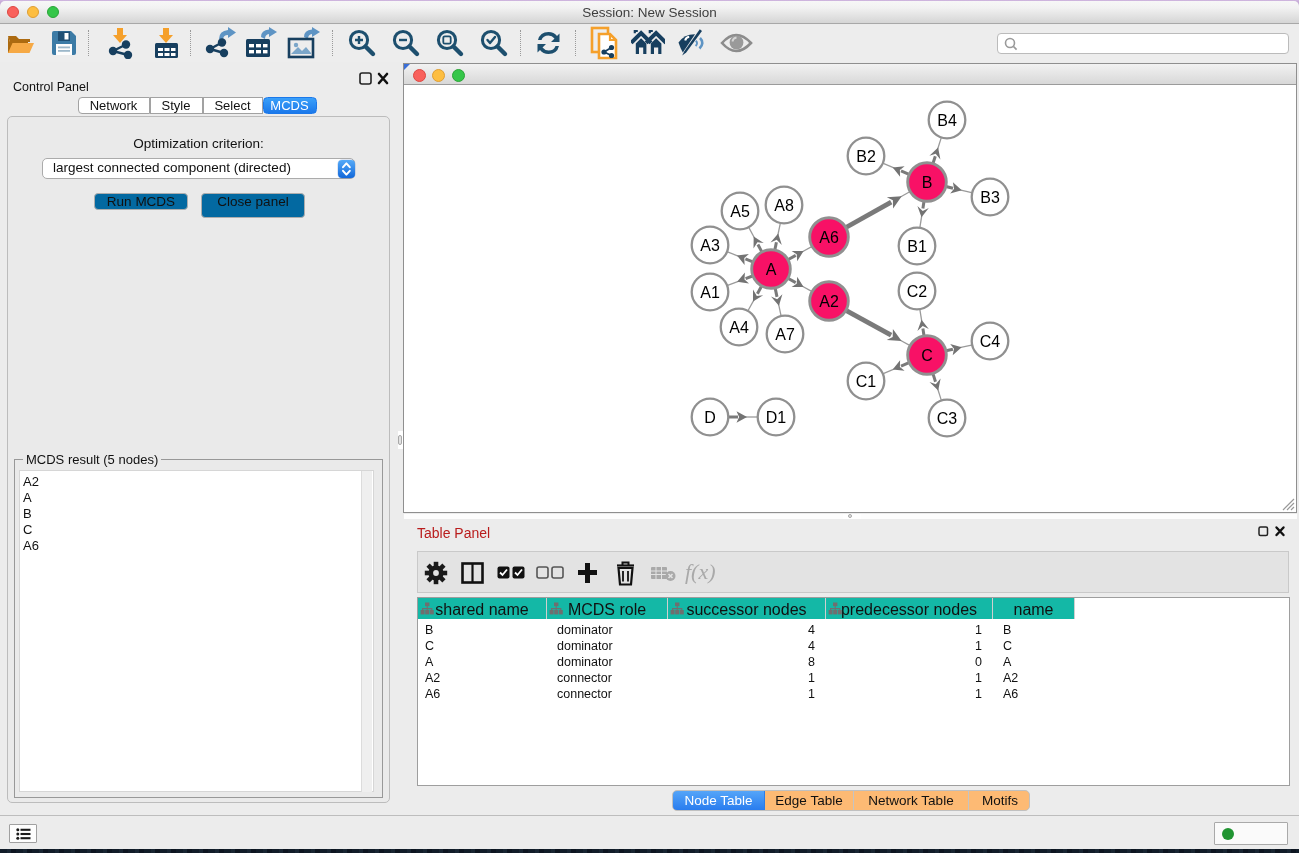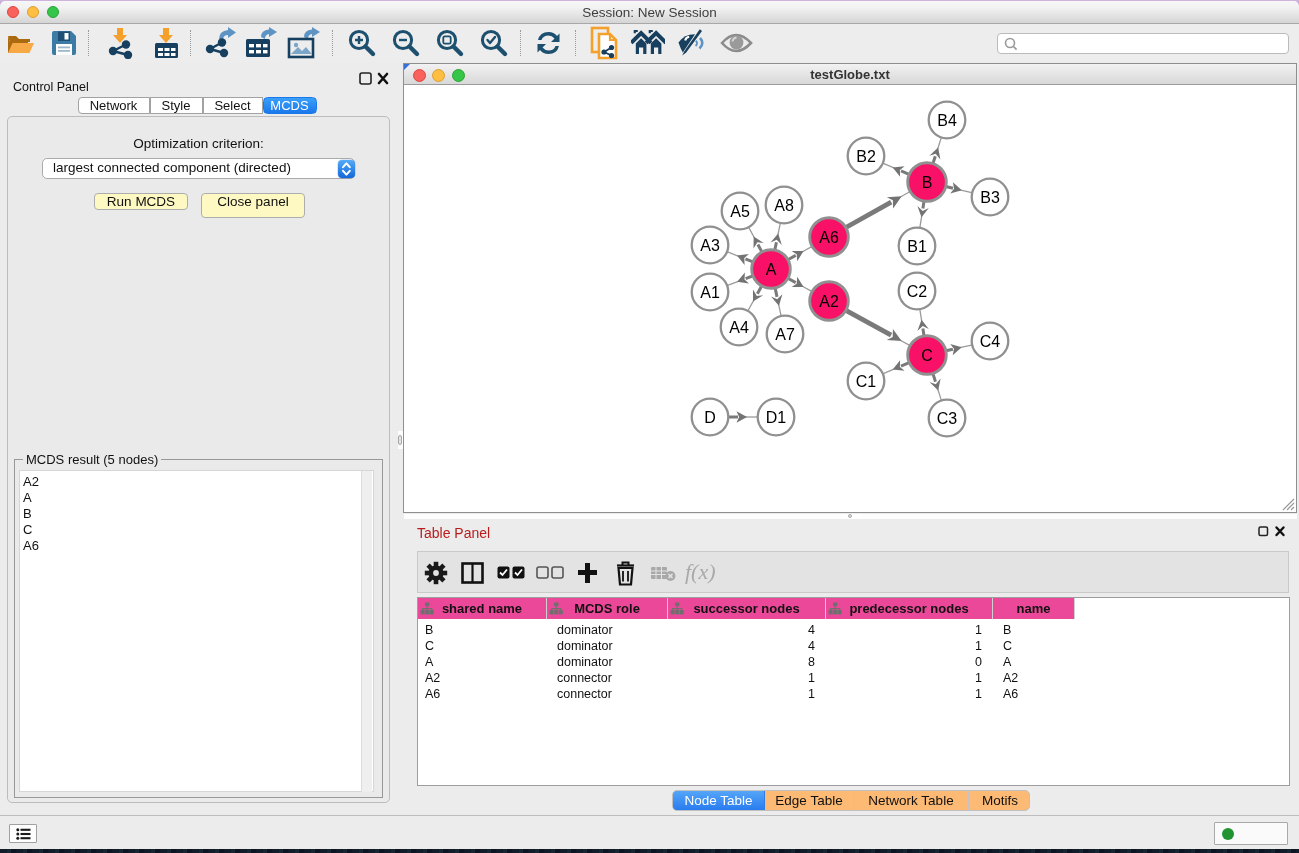--- a/index.html
+++ b/index.html
@@ -13,39 +13,39 @@
 .title { width:100%; text-align:center; top:5px; font-size:13.5px; color:#3e3e3e; }
 .toolbar { left:0; top:25px; width:1299px; height:37px; background:#ededed; }
 .tsep { top:30px; width:0; height:26px; border-left:1px dotted #9a9a9a; }
 .searchbox { left:997px; top:33px; width:292px; height:21px; background:#fff;
   border:1px solid #bbb; border-radius:4px; }
 .cp-head { font-size:12.5px; color:#111; }
 .tabbtn { position:absolute; top:96.5px; height:17.5px; background:#fff; border:1px solid #a2a2a2;
   font-size:13px; color:#111; text-align:center; line-height:16px; }
 .cp-body { left:7px; top:116px; width:383px; height:687px; background:#eaeaea;
   border:1px solid #bcbcbc; border-radius:5px; }
-.btn { position:absolute; background:#fef9c3; border:1px solid #adadad; border-radius:4px;
+.btn { position:absolute; background:#0369a1; border:1px solid #adadad; border-radius:4px;
   font-size:13.5px; color:#111; text-align:center; }
 .grpbox { left:14px; top:459px; width:369px; height:339px; border:1px solid #989898; }
 .grplabel { left:23px; top:452px; background:#eaeaea; padding:0 3px; font-size:13px; color:#111; }
 .mlist { left:19px; top:470px; width:355px; height:322px; background:#fff; border:1px solid #d6d6d6; }
 .mitem { font-size:13px; color:#111; height:16px; line-height:16px; padding-left:3px; }
 .mlist { padding-top:3px; }
 .netwin { left:403px; top:63px; width:894px; height:450px; background:#fff;
   border:1px solid #8f8f8f; }
 .netbar { left:0; top:0; width:892px; height:21px;
   background:linear-gradient(#f2f2f2, #d8d8d8); border-bottom:1px solid #9b9b9b; }
 .ntl { width:13px; height:13px; border-radius:50%; top:5px; }
 .nettitle { width:100%; text-align:center; top:3px; font-size:13px; color:#333; font-weight:bold; }
 .tablepanel-head { font-size:14px; color:#b91c1c; }
 .tp-toolbar { left:417px; top:551px; width:872px; height:42px; background:#e3e3e3;
   border:1px solid #c9c9c9; }
 .tp-table { left:417px; top:597px; width:873px; height:189px; background:#fff; border:1px solid #9e9e9e; }
-.th { position:absolute; top:0; height:21px; background:#ec4899; border-right:1px solid #cfcfcf;
-  font-size:13px; color:#111;font-weight:bold; }
+.th { position:absolute; top:0; height:21px; background:#14b8a6; border-right:1px solid #cfcfcf;
+  font-size:16px; color:#111; }
 .thtxt { position:absolute; width:100%; text-align:center; top:3px; }
 .td { position:absolute; font-size:12.5px; color:#111; height:16px; line-height:16px; }
 .segwrap { left:672px; top:790px; height:21px; border:1px solid #c0c0c0; border-radius:5px;
   background:#fdba74; overflow:hidden; }
 .seg { position:absolute; top:0; height:21px; font-size:13.5px; color:#111; text-align:center;
   line-height:20px; border-right:1px solid #c4c4c4; }
 .statusbar { left:0; top:815px; width:1299px; height:34px; background:#ececec;
   border-top:1px solid #bdbdbd; }
 .darkstrip { left:0; top:849px; width:1299px; height:4px;
   background:repeating-linear-gradient(90deg, #111c28 0 7px, #182532 7px 11px, #0d1520 11px 16px); }
@@ -210,21 +210,20 @@
     <div class="mitem">A6</div>
   </div>
 <div class="abs" style="left:361px; top:471px; width:11px; height:321px; background:#efefef; border-left:1px solid #dcdcdc;"></div>
 <div class="abs" style="left:397.8px; top:431px; width:5.5px; height:18px; background:#fff;"></div>
 <div class="abs" style="left:397.8px; top:435px; width:4.5px; height:9.5px; background:#e2e2e2; border:1px solid #a8a8a8; border-radius:2px;"></div>
 <div class="abs netwin">
     <div class="abs netbar"></div>
     <div class="abs ntl" style="left:8.5px; background:#f9615c; border:1px solid #dd4741;"></div>
     <div class="abs ntl" style="left:28px; background:#fdbe41; border:1px solid #df9e33;"></div>
     <div class="abs ntl" style="left:48px; background:#35c649; border:1px solid #2aa437;"></div>
-    <div class="abs nettitle">testGlobe.txt</div>
     <svg class="abs" style="left:0; top:0;" width="6" height="6">
       <path d="M0 0 L6 0 L0 6 Z" fill="#3a6fd8"></path>
     </svg>
     <svg class="abs" style="right:1px; bottom:1px;" width="13" height="13">
       <path d="M12 1 L1 12 M12 5 L5 12 M12 9 L9 12" stroke="#999" stroke-width="1.2"></path>
     </svg>
   </div>
 <svg class="abs" style="left:404px; top:86px;" width="892" height="426">
     <line x1="335.0" y1="195.1" x2="323.6" y2="199.4" stroke="#9a9a9a" stroke-width="1.3"></line>
 <line x1="349.9" y1="189.5" x2="341.6" y2="192.6" stroke="#7a7a7a" stroke-width="3.0"></line>

